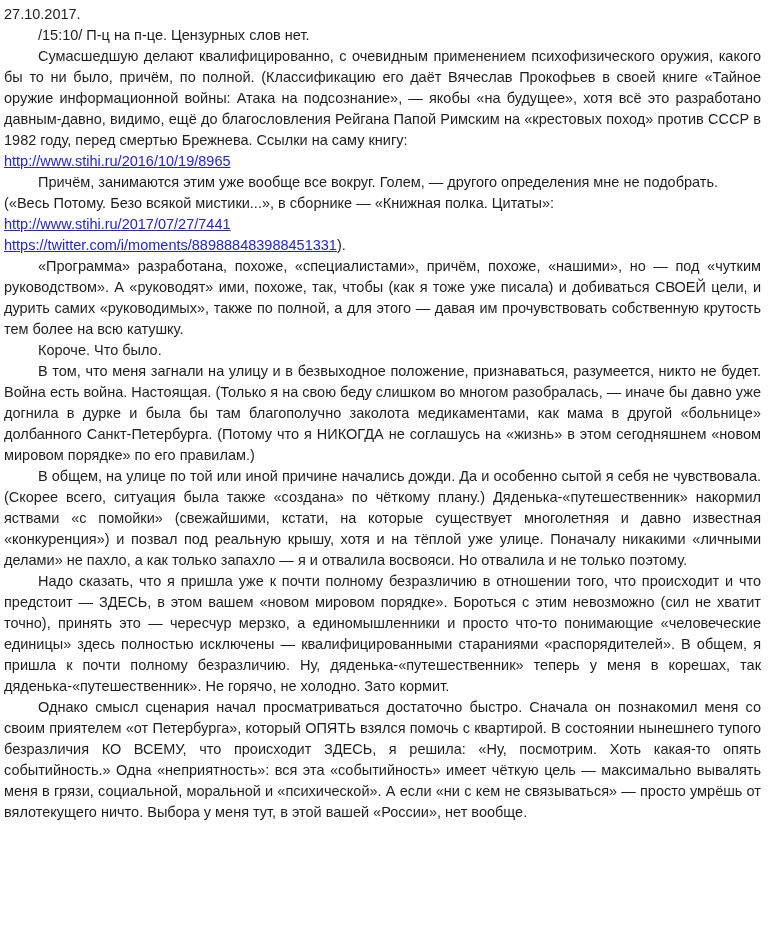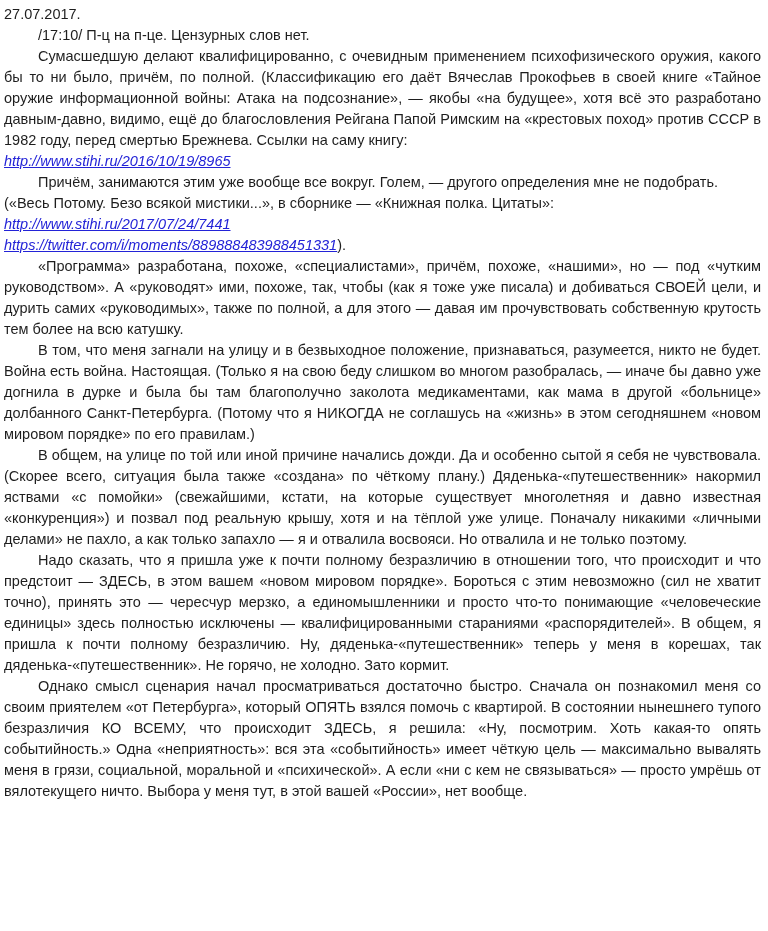--- a/index.html
+++ b/index.html
@@ -28,37 +28,37 @@
     text-indent: 34px;
   }
   .doc p.linkline {
     text-align: left;
   }
   .doc a {
     color: #2323d7;
     text-decoration: underline;
     cursor: pointer;
     word-break: break-all;
-    font-style: italic;
   }
   .doc .suffix {
     color: #1e1e1e;
     text-decoration: none;
   }
 </style>
 </head>
 <body>
 
 <div class="doc">
-    <p class="">27.07.2017.</p>
-    <p class="indent">/17:10/ П-ц на п-це. Цензурных слов нет.</p>
+    <p class="">27.10.2017.</p>
+    <p class="indent">/15:10/ П-ц на п-це. Цензурных слов нет.</p>
     <p class="indent">Сумасшедшую делают квалифицированно, с очевидным применением психофизического оружия, какого бы то ни было, причём, по полной. (Классификацию его даёт Вячеслав Прокофьев в своей книге «Тайное оружие информационной войны: Атака на подсознание», — якобы «на будущее», хотя всё это разработано давным-давно, видимо, ещё до благословления Рейгана Папой Римским на «крестовых поход» против СССР в 1982 году, перед смертью Брежнева. Ссылки на саму книгу:</p>
     <p class="linkline"><a>http://www.stihi.ru/2016/10/19/8965</a></p>
     <p class="indent">Причём, занимаются этим уже вообще все вокруг. Голем, — другого определения мне не подобрать.</p>
     <p class="">(«Весь Потому. Безо всякой мистики...», в сборнике — «Книжная полка. Цитаты»:</p>
-    <p class="linkline"><a>http://www.stihi.ru/2017/07/24/7441</a></p>
+    <p class="linkline"><a>http://www.stihi.ru/2017/07/27/7441</a></p>
     <p class="linkline"><a>https://twitter.com/i/moments/889888483988451331</a><span class="suffix">).</span></p>
     <p class="indent">«Программа» разработана, похоже, «специалистами», причём, похоже, «нашими», но — под «чутким руководством». А «руководят» ими, похоже, так, чтобы (как я тоже уже писала) и добиваться СВОЕЙ цели, и дурить самих «руководимых», также по полной, а для этого — давая им прочувствовать собственную крутость тем более на всю катушку.</p>
+    <p class="indent">Короче. Что было.</p>
     <p class="indent">В том, что меня загнали на улицу и в безвыходное положение, признаваться, разумеется, никто не будет. Война есть война. Настоящая. (Только я на свою беду слишком во многом разобралась, — иначе бы давно уже догнила в дурке и была бы там благополучно заколота медикаментами, как мама в другой «больнице» долбанного Санкт-Петербурга. (Потому что я НИКОГДА не соглашусь на «жизнь» в этом сегодняшнем «новом мировом порядке» по его правилам.)</p>
     <p class="indent">В общем, на улице по той или иной причине начались дожди. Да и особенно сытой я себя не чувствовала. (Скорее всего, ситуация была также «создана» по чёткому плану.) Дяденька-«путешественник» накормил яствами «с помойки» (свежайшими, кстати, на которые существует многолетняя и давно известная «конкуренция») и позвал под реальную крышу, хотя и на тёплой уже улице. Поначалу никакими «личными делами» не пахло, а как только запахло — я и отвалила восвояси. Но отвалила и не только поэтому.</p>
     <p class="indent">Надо сказать, что я пришла уже к почти полному безразличию в отношении того, что происходит и что предстоит — ЗДЕСЬ, в этом вашем «новом мировом порядке». Бороться с этим невозможно (сил не хватит точно), принять это — чересчур мерзко, а единомышленники и просто что-то понимающие «человеческие единицы» здесь полностью исключены — квалифицированными стараниями «распорядителей». В общем, я пришла к почти полному безразличию. Ну, дяденька-«путешественник» теперь у меня в корешах, так дяденька-«путешественник». Не горячо, не холодно. Зато кормит.</p>
     <p class="indent">Однако смысл сценария начал просматриваться достаточно быстро. Сначала он познакомил меня со своим приятелем «от Петербурга», который ОПЯТЬ взялся помочь с квартирой. В состоянии нынешнего тупого безразличия КО ВСЕМУ, что происходит ЗДЕСЬ, я решила: «Ну, посмотрим. Хоть какая-то опять событийность.» Одна «неприятность»: вся эта «событийность» имеет чёткую цель — максимально вывалять меня в грязи, социальной, моральной и «психической». А если «ни с кем не связываться» — просто умрёшь от вялотекущего ничто. Выбора у меня тут, в этой вашей «России», нет вообще.</p>
   </div>
 
 </body></html>

